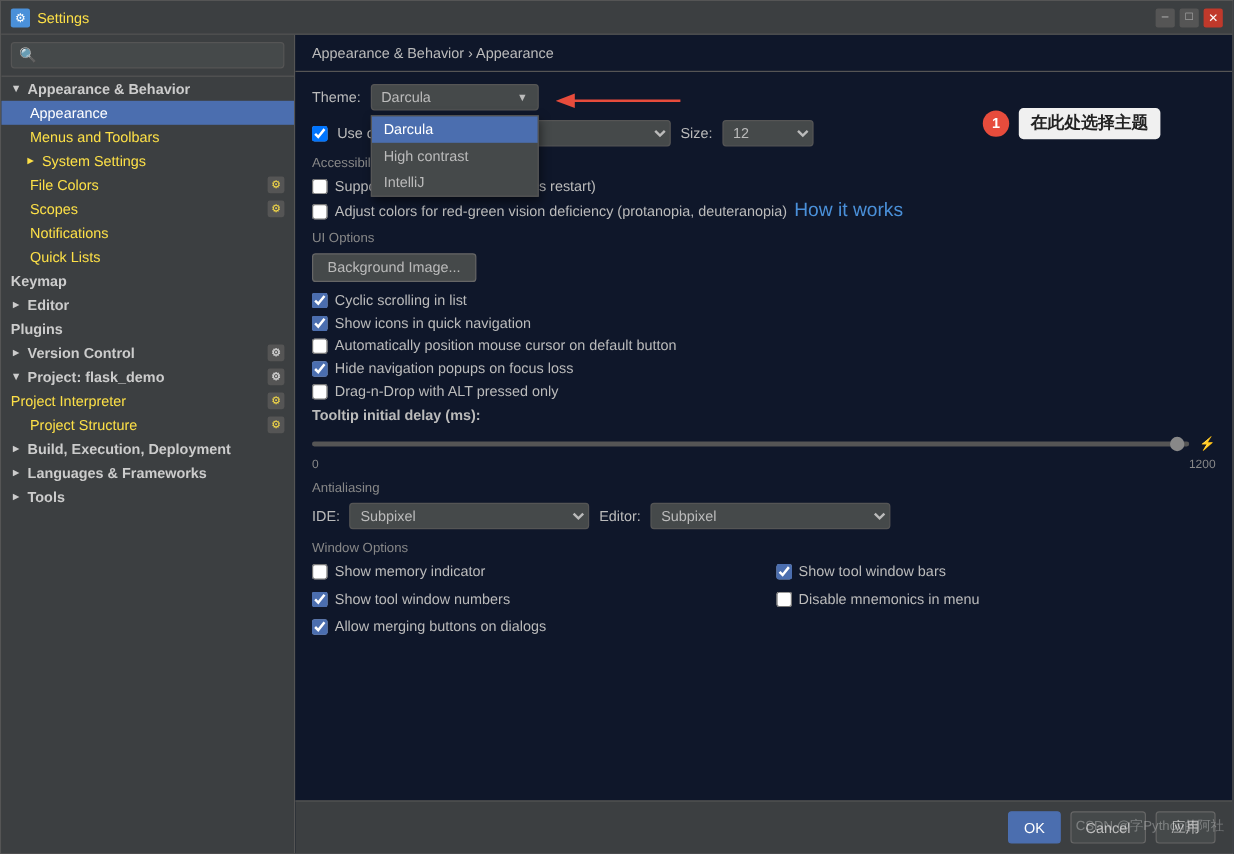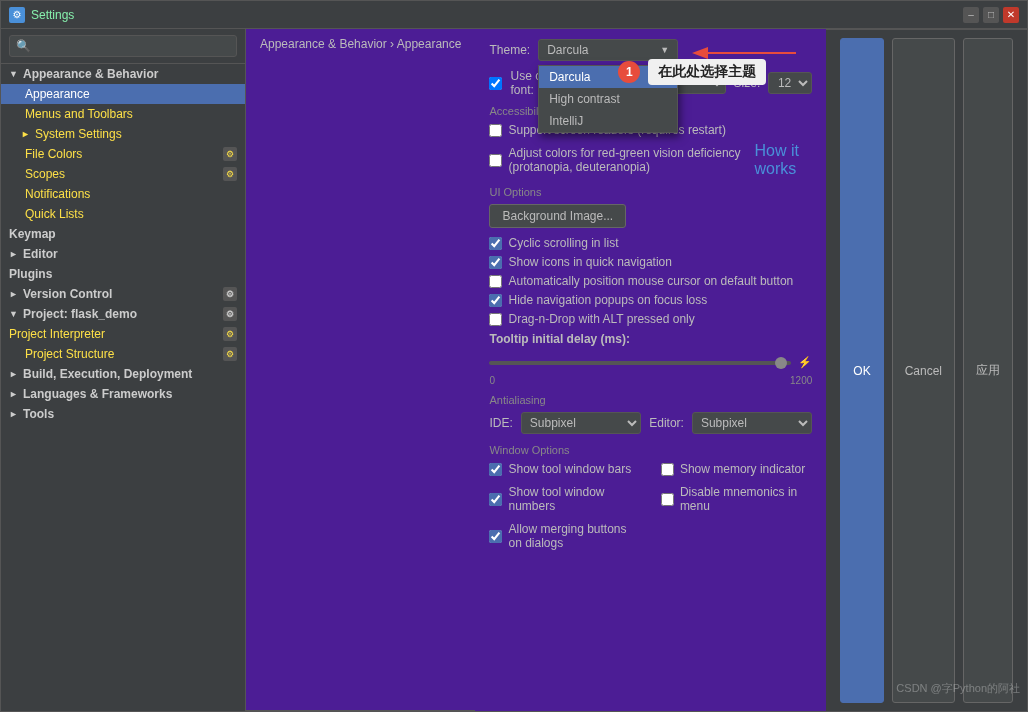--- a/index.html
+++ b/index.html
@@ -35,21 +35,21 @@
       height: 16px;
       background: #4a90d9;
       border-radius: 2px;
       font-size: 10px;
       display: flex;
       align-items: center;
       justify-content: center;
       color: white;
     }
     .titlebar-title {
-      color: #86efac;
+      color: #fde047;
       font-size: 12px;
     }
     .titlebar-controls {
       margin-left: auto;
       display: flex;
       gap: 4px;
     }
     .titlebar-btn {
       width: 16px;
       height: 16px;
@@ -109,23 +109,23 @@
       height: 14px;
       background: #555;
       border-radius: 2px;
       font-size: 9px;
       display: flex;
       align-items: center;
       justify-content: center;
     }
     .content {
       flex: 1;
-      background: #4c1d95;
-      display: flex;
-      flex-direction: row;
+      background: #0f172a;
+      display: flex;
+      flex-direction: column;
       overflow: hidden;
     }
     .content-header {
       padding: 8px 14px;
       border-bottom: 1px solid #555;
       font-size: 12px;
       color: #888;
       flex-shrink: 0;
     }
     .content-header span { color: #bbbbbb; }
@@ -308,22 +308,21 @@
     .use-custom-font-row {
       display: flex;
       align-items: center;
       gap: 8px;
       margin-bottom: 8px;
     }
     .font-select {
       width: 180px;
     }
     .size-select {
-      width: 54px;
-      text-align: right;
+      width: 76px;
     }
     .watermark {
       position: fixed;
       bottom: 16px;
       right: 8px;
       font-size: 11px;
       color: rgba(255,255,255,0.3);
       z-index: 300;
     }
   </style>
@@ -533,26 +532,26 @@
           <select style="width:200px;">
             <option>Subpixel</option>
             <option>Greyscale</option>
             <option>None</option>
           </select>
         </div>
 
         <div class="section-label">Window Options</div>
         <div class="two-col">
           <div class="checkbox-row">
+            <input type="checkbox" style="">
+            <label>Show memory indicator</label>
+          </div>
+          <div class="checkbox-row">
             <input type="checkbox" checked="" style="">
             <label>Show tool window bars</label>
-          </div>
-          <div class="checkbox-row">
-            <input type="checkbox" style="">
-            <label>Show memory indicator</label>
           </div>
           <div class="checkbox-row">
             <input type="checkbox" checked="" style="">
             <label>Show tool window numbers</label>
           </div>
           <div class="checkbox-row">
             <input type="checkbox" style="">
             <label>Disable mnemonics in menu</label>
           </div>
           <div class="checkbox-row">

